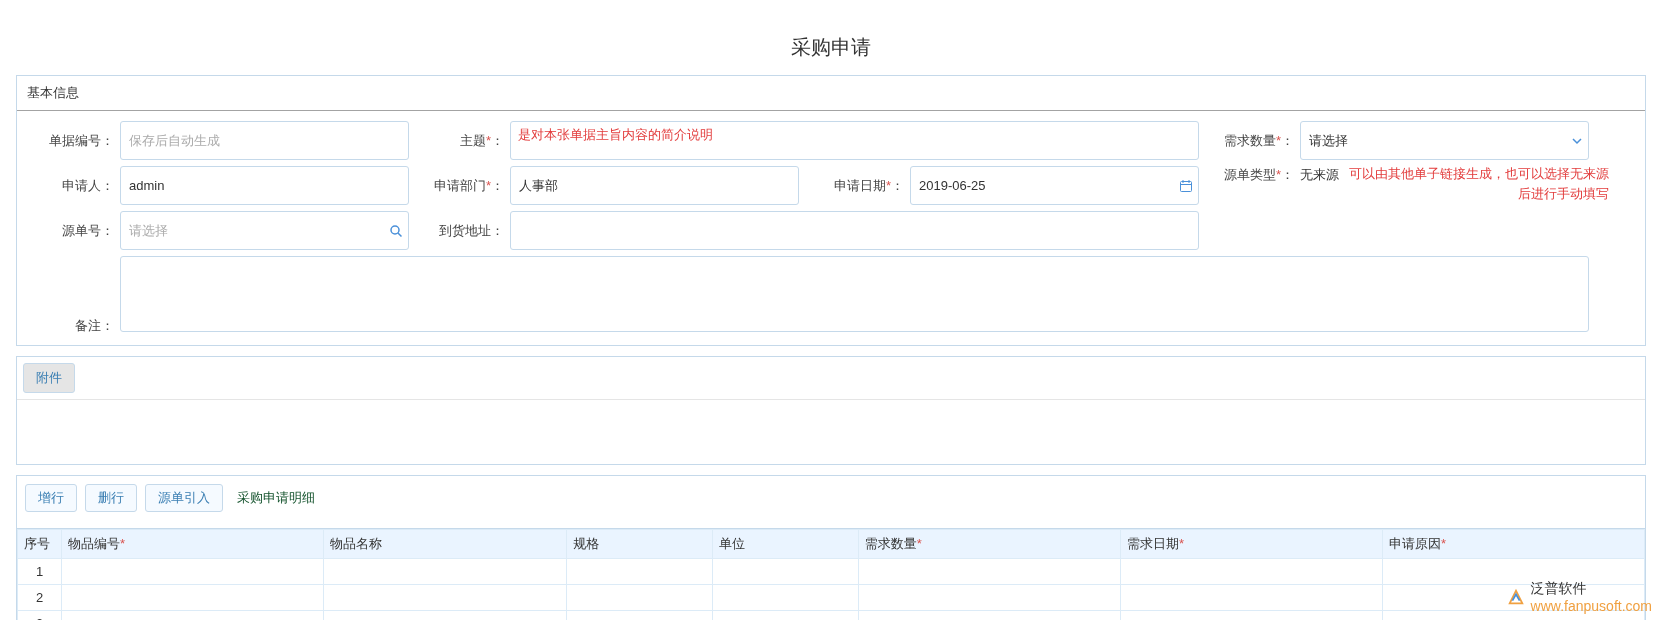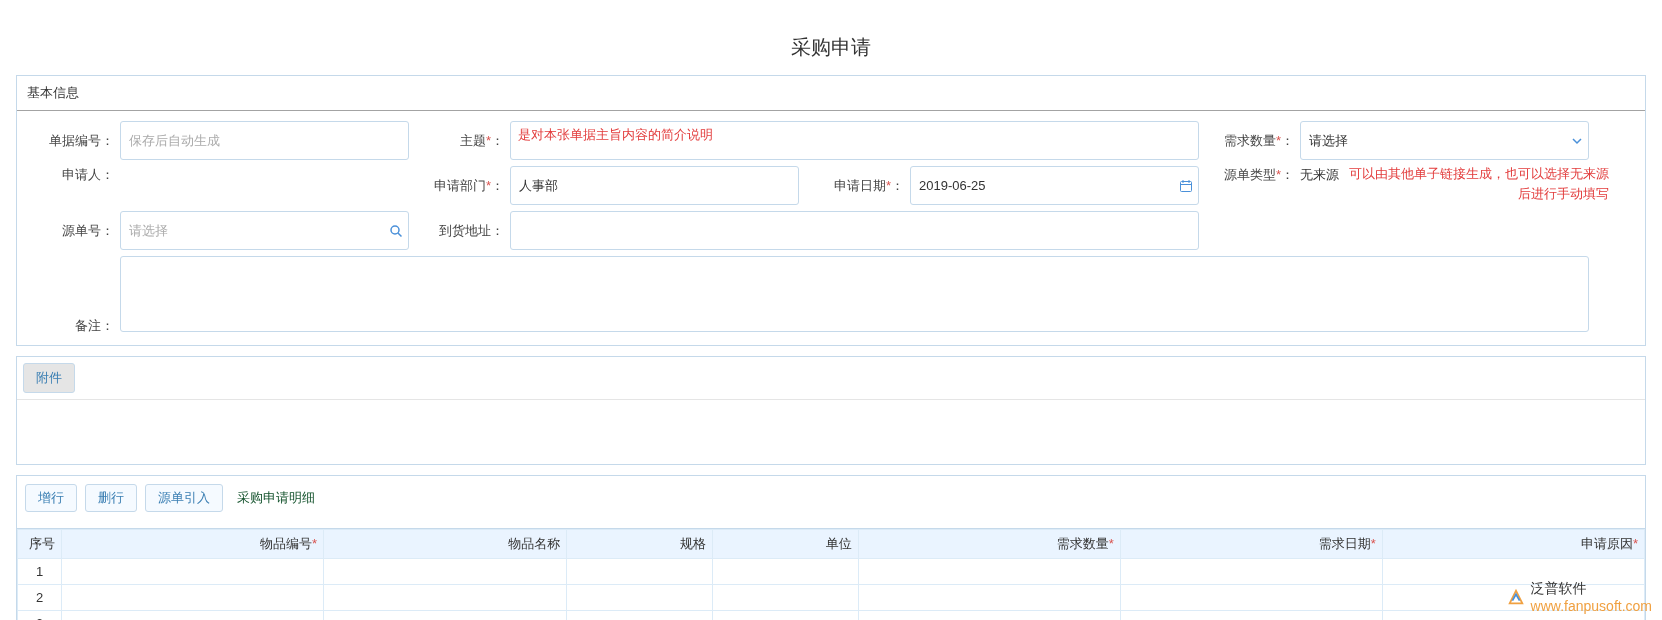--- a/index.html
+++ b/index.html
@@ -34,21 +34,21 @@
 .attach-tab { display: inline-block; border: 1px solid #c5d9ea; border-radius: 3px; padding: 5px 12px; color: #3b7fb3; background: #e5e5e5; margin: 6px; }
 .attach-body { height: 64px; }
 
 .toolbar { display: flex; align-items: center; gap: 8px; padding: 8px 8px 16px; }
 .btn { border: 1px solid #c5d9ea; background: #f5faff; color: #3b7fb3; border-radius: 3px; padding: 4px 12px; font-size: 13px; cursor: pointer; }
 .tool-title { margin-left: 6px; color: #14532d; font-size: 13px; }
 
 .grid-wrap { border-top: 1px solid #c5d9ea; }
 table.grid { width: 100%; border-collapse: collapse; }
 .grid th, .grid td { border: 1px solid #dcebf7; font-size: 13px; font-weight: normal; padding: 5px 6px; background: #fff; }
-.grid th { background: #eaf4ff; color: #333; text-align: right; }
+.grid th { background: #eaf4ff; color: #333; text-align: left; }
 .grid td.idx { text-align: center; width: 44px; color: #333; }
 .grid th .req { color: #d9534f; }
 
 .watermark { position: fixed; right: 10px; bottom: 6px; display: flex; align-items: center; gap: 6px; color: #333; font-size: 14px; }
 .watermark .url { color: #f0a040; font-size: 14px; }
 .wm-icon { width: 18px; height: 18px; }
 </style>
 </head>
 <body>
 
@@ -81,20 +81,21 @@
           <span class="field-icon">
             <svg width="12" height="12" viewBox="0 0 12 12">
                 <path d="M2 4 L6 8 L10 4" fill="none" stroke="#4a90d9" stroke-width="1.5"></path>
               </svg>
           </span>
         </div>
       </div>
 
       <div class="form-row">
         <div class="label">申请人：</div>
+        <div class="ctrl"><input class="input" value="admin" style=""></div>
       </div>
       <div class="subrow">
         <div class="form-row">
           <div class="label">
             <span>申请部门</span><span class="req">*</span><span>：</span>
           </div>
           <div class="ctrl"><input class="input" value="人事部" style=""></div>
         </div>
         <div class="form-row">
           <div class="label">

